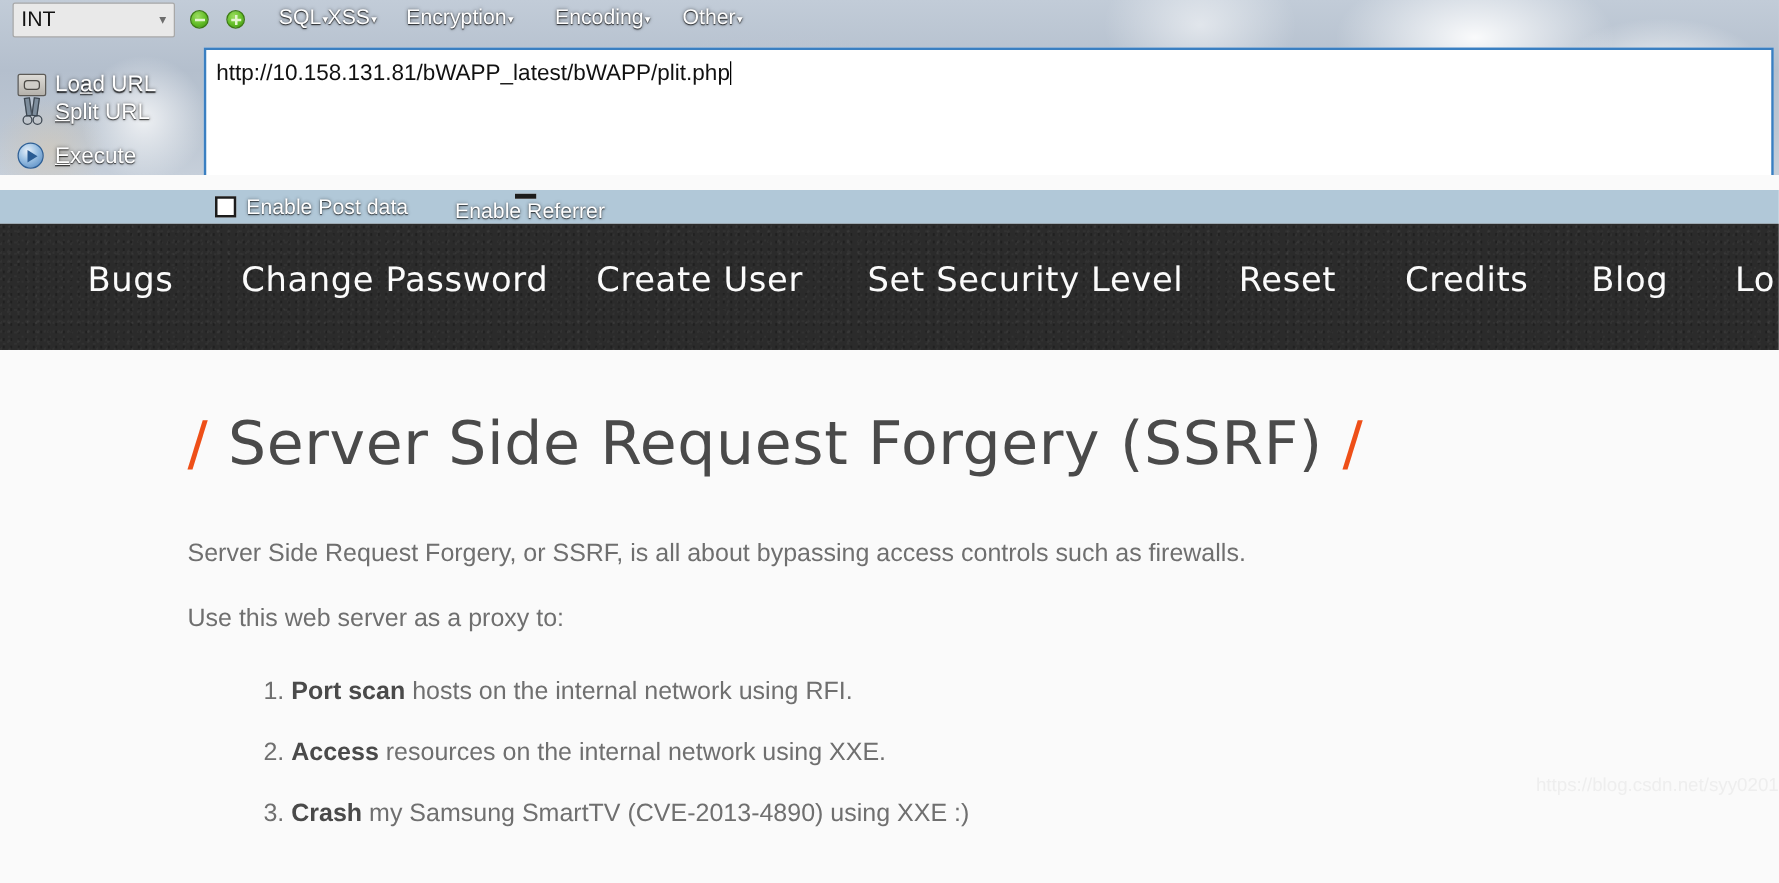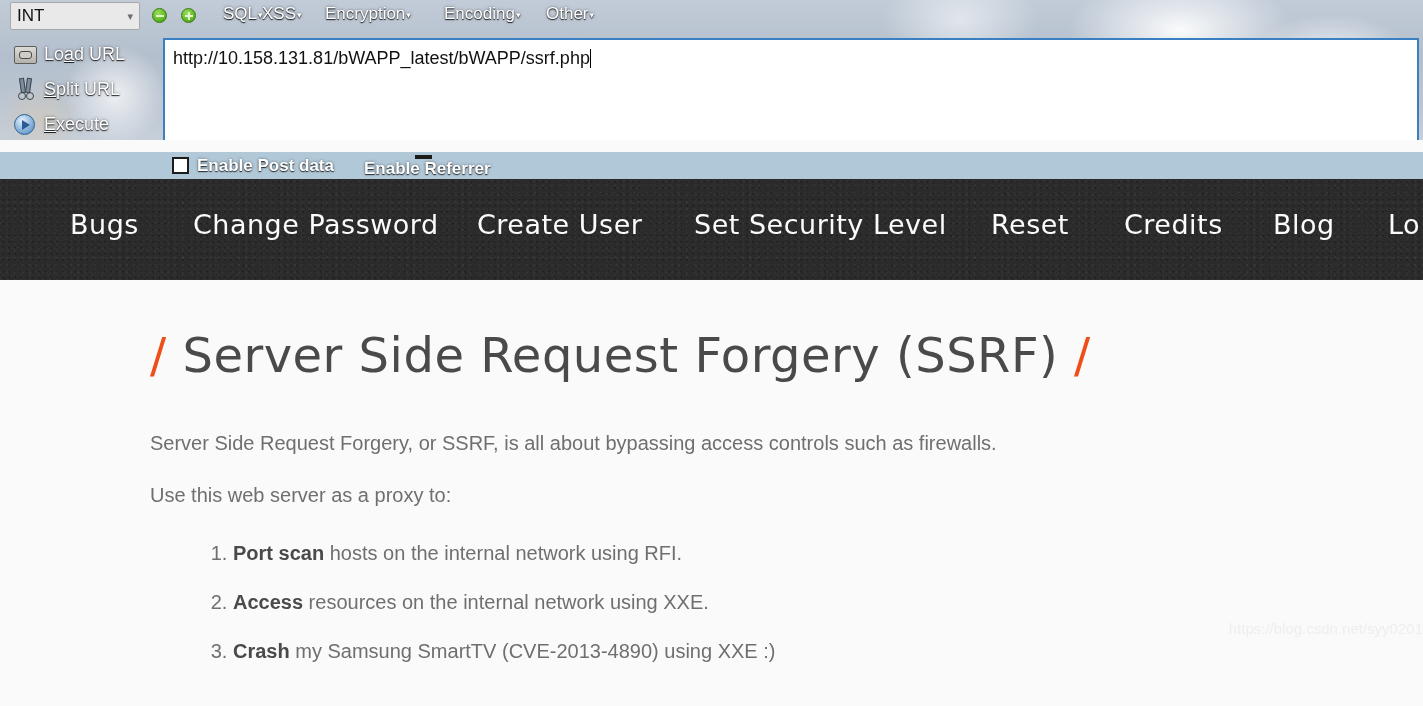--- a/index.html
+++ b/index.html
@@ -211,21 +211,20 @@
     left: 0; top: 152px;
     width: 1423px; height: 27px;
     background: #b1c8d8;
   }
   .hb-check {
     position: absolute;
     top: 3px;
     display: flex;
     align-items: center;
     height: 21px;
-    font-weight: bold;
   }
   .hb-check .box {
     width: 17px; height: 17px;
     background: #ffffff;
     border: 2px solid #1c1c1c;
     box-sizing: border-box;
     margin-right: 8px;
   }
   .hb-check .lbl {
     font-size: 17px;
@@ -342,21 +341,21 @@
       <span>Encryption</span><span class="caret">▾</span>
     </div>
     <div class="hb-menu" style="left:444px">
       <span>Encoding</span><span class="caret">▾</span>
     </div>
     <div class="hb-menu" style="left:546px">
       <span>Other</span><span class="caret">▾</span>
     </div>
   </div>
 
-  <div class="hb-action" style="top:39px">
+  <div class="hb-action" style="top:52px">
     <span class="ico">
         <span class="ico-load"></span>
       </span>
     <span class="lbl">Lo<u>a</u>d URL</span>
   </div>
   <div class="hb-action" style="top:74px">
     <span class="ico">
       <span class="ico-split">
         <span class="blade l"></span>
           <span class="blade r"></span>
@@ -366,21 +365,21 @@
     </span>
     <span class="lbl"><u>S</u>plit URL</span>
   </div>
   <div class="hb-action" style="top:109px">
     <span class="ico">
         <span class="ico-exec"></span>
       </span>
     <span class="lbl"><u>E</u>xecute</span>
   </div>
 
-  <div id="url-area"><span>http://10.158.131.81/bWAPP_latest/bWAPP/ssrf.php</span><span id="url-caret"></span></div>
+  <div id="url-area"><span>http://10.158.131.81/bWAPP_latest/bWAPP/plit.php</span><span id="url-caret"></span></div>
 </div>
 
 <div id="hb-checkrow">
   <div class="hb-check" id="chk-post">
     <span class="box"></span>
     <span class="lbl">Enable Post data</span>
   </div>
   <div class="hb-check" id="chk-ref">
     <span class="box"></span>
     <span class="lbl">Enable Referrer</span>

